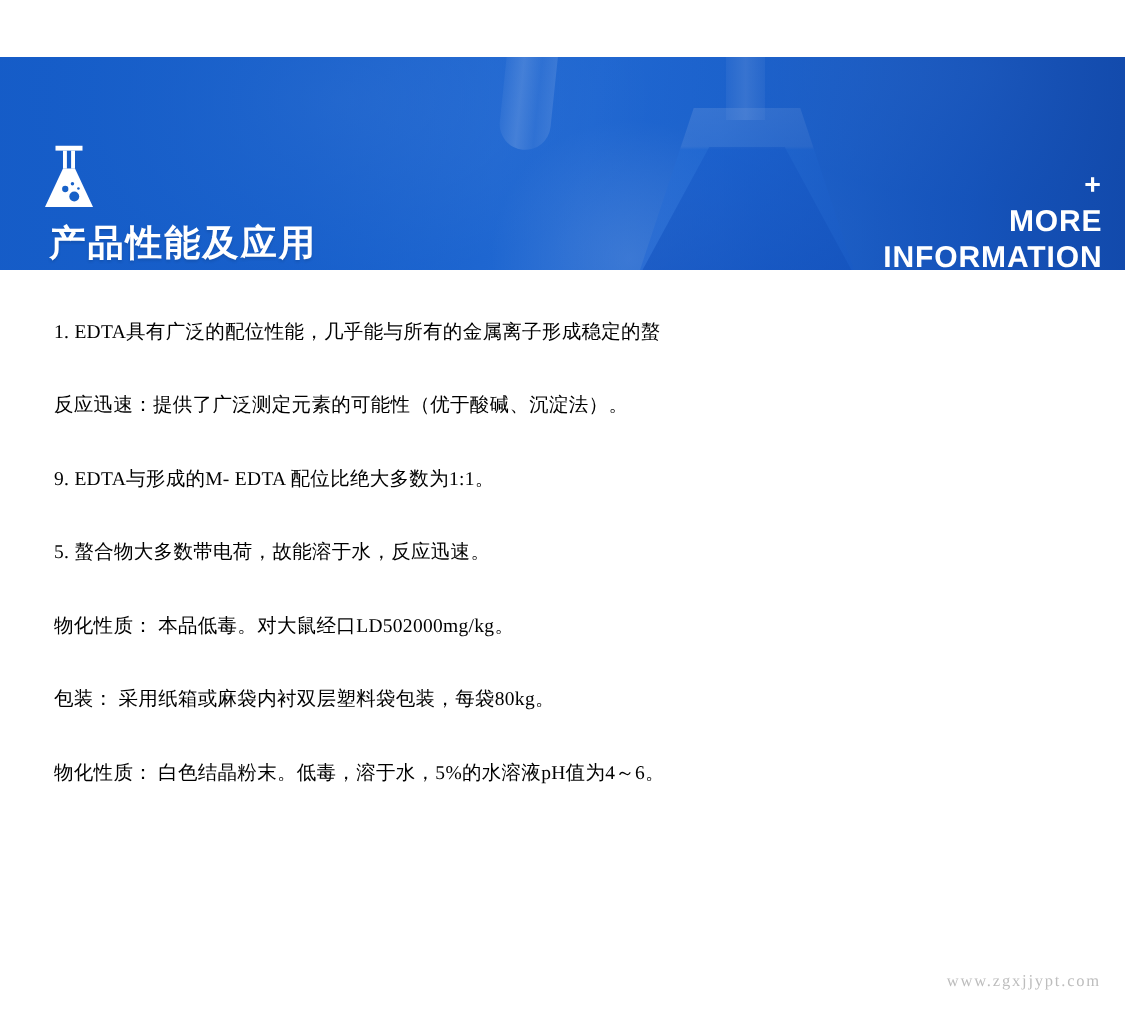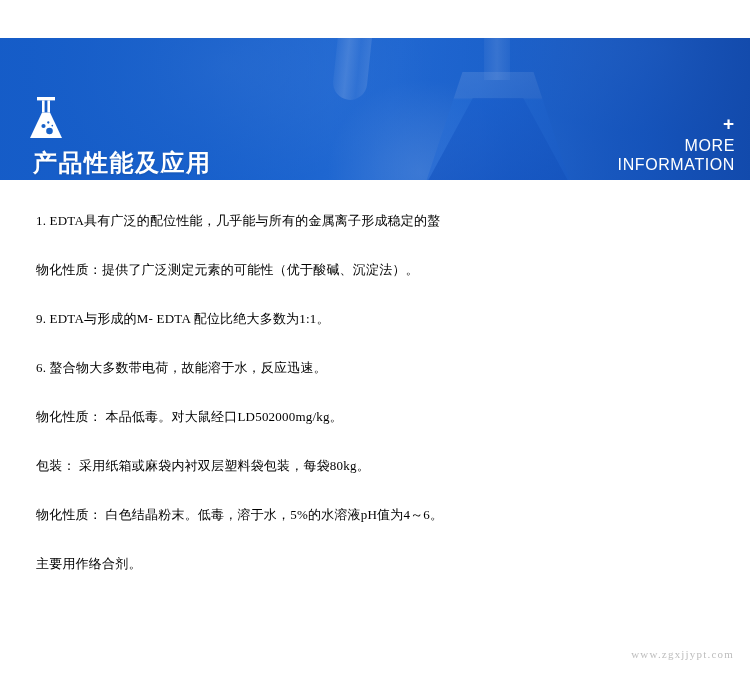--- a/index.html
+++ b/index.html
@@ -112,22 +112,22 @@
     line-height: 1.18;
   }
   .more-plus {
     font-size: 19px;
     font-weight: bold;
     line-height: 1;
     margin-bottom: 4px;
     margin-right: 1px;
   }
   .more-line {
-    font-size: 16px;
-    font-weight: normal;
+    font-size: 20px;
+    font-weight: bold;
     letter-spacing: 0.6px;
   }
 
   
   .content {
     position: absolute;
     left: 36px;
     top: 196px;
     width: 700px;
   }
@@ -178,22 +178,21 @@
 
   <div class="more-block">
     <div class="more-plus">+</div>
     <div class="more-line">MORE</div>
     <div class="more-line">INFORMATION</div>
   </div>
 </div>
 
 <div class="content">
   <div class="para">1. EDTA具有广泛的配位性能，几乎能与所有的金属离子形成稳定的螯</div>
-  <div class="para">物化性质：提供了广泛测定元素的可能性（优于酸碱、沉淀法）。</div>
+  <div class="para">反应迅速：提供了广泛测定元素的可能性（优于酸碱、沉淀法）。</div>
   <div class="para">9. EDTA与形成的M- EDTA 配位比绝大多数为1:1。</div>
-  <div class="para">6. 螯合物大多数带电荷，故能溶于水，反应迅速。</div>
+  <div class="para">5. 螯合物大多数带电荷，故能溶于水，反应迅速。</div>
   <div class="para">物化性质： 本品低毒。对大鼠经口LD502000mg/kg。</div>
   <div class="para">包装： 采用纸箱或麻袋内衬双层塑料袋包装，每袋80kg。</div>
   <div class="para">物化性质： 白色结晶粉末。低毒，溶于水，5%的水溶液pH值为4～6。</div>
-  <div class="para">主要用作络合剂。</div>
 </div>
 
 <div class="watermark">www.zgxjjypt.com</div>
 
 </body></html>

